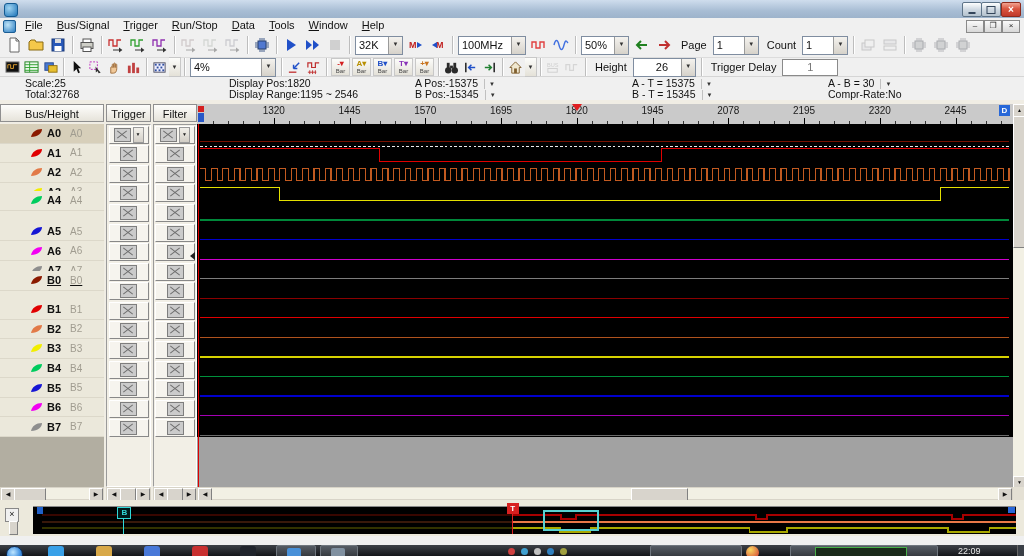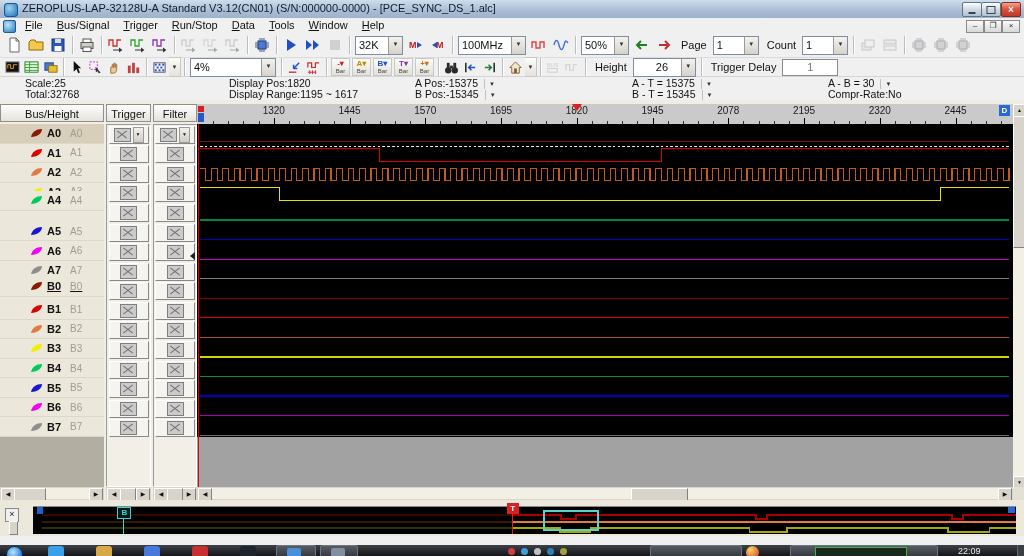--- a/index.html
+++ b/index.html
@@ -126,21 +126,20 @@
   #tb-sliver{position:absolute;right:0;top:0;width:6px;height:11px;background:#3a3f46;border-left:1px solid #666;}
   .greenwin{position:absolute;left:24px;top:1px;width:90px;height:9px;border:1px solid #48b048;background:#1a2a1a;}
 </style>
 </head>
 <body>
 
 <div id="screen">
 
   <div id="titlebar">
     <span class="app-ico"></span>
-    <span id="title-text">ZEROPLUS-LAP-32128U-A Standard V3.12(CN01) (S/N:000000-0000) - [PCE_SYNC_DS_1.alc]</span>
     <span class="wbtn" id="btn-min">
         <span class="glyph min-g"></span>
       </span>
     <span class="wbtn" id="btn-max">
         <span class="glyph max-g"></span>
       </span>
     <span class="wbtn" id="btn-close">
         <span class="glyph x-g">×</span>
       </span>
   </div>
@@ -503,21 +502,21 @@
       <div class="tinput" style="width: 54px;">1</div>
     </div>
 
   <div id="infobar">
     <div class="ibcol" style="left:25px">
       <div class="ibline" style="top:1px">Scale:25</div>
       <div class="ibline" style="top:12px">Total:32768</div>
     </div>
     <div class="ibcol" style="left:229px">
       <div class="ibline" style="top:1px">Display Pos:1820</div>
-      <div class="ibline" style="top:12px">Display Range:1195 ~ 1617</div>
+      <div class="ibline" style="top:12px">Display Range:1195 ~ 2546</div>
     </div>
     <div class="ibcol" style="left:415px">
       <div class="ibline" style="top:1px"><span>A Pos:-15375</span><span class="ib-drop">▼</span></div>
       <div class="ibline" style="top:12px"><span>B Pos:-15345</span><span class="ib-drop">▼</span></div>
     </div>
     <div class="ibcol" style="left:632px">
       <div class="ibline" style="top:1px"><span>A - T = 15375</span><span class="ib-drop">▼</span></div>
       <div class="ibline" style="top:12px"><span>B - T = 15345</span><span class="ib-drop">▼</span></div>
     </div>
     <div class="ibcol" style="left:828px">
@@ -581,21 +580,21 @@
           <span class="nm">A6</span>
           <span class="al">A6</span>
         </div>
         <div class="busrow" style="top: 136.938px;">
           <svg width="13" height="10">
             <path d="M1 9 C2 4 6 1 12 1 C12 5 8 9 1 9 Z" fill="#8e8e8e"></path>
           </svg>
           <span class="nm">A7</span>
           <span class="al">A7</span>
         </div>
-        <div class="busrow" style="top: 153px; text-decoration: underline;">
+        <div class="busrow" style="top: 147px; text-decoration: underline;">
           <svg width="13" height="10">
             <path d="M1 9 C2 4 6 1 12 1 C12 5 8 9 1 9 Z" fill="#8b1a00"></path>
           </svg>
           <span class="nm">B0</span>
           <span class="al">B0</span>
         </div>
         <div class="busrow" style="top: 176.062px;">
           <svg width="13" height="10">
             <path d="M1 9 C2 4 6 1 12 1 C12 5 8 9 1 9 Z" fill="#e00000"></path>
           </svg>

